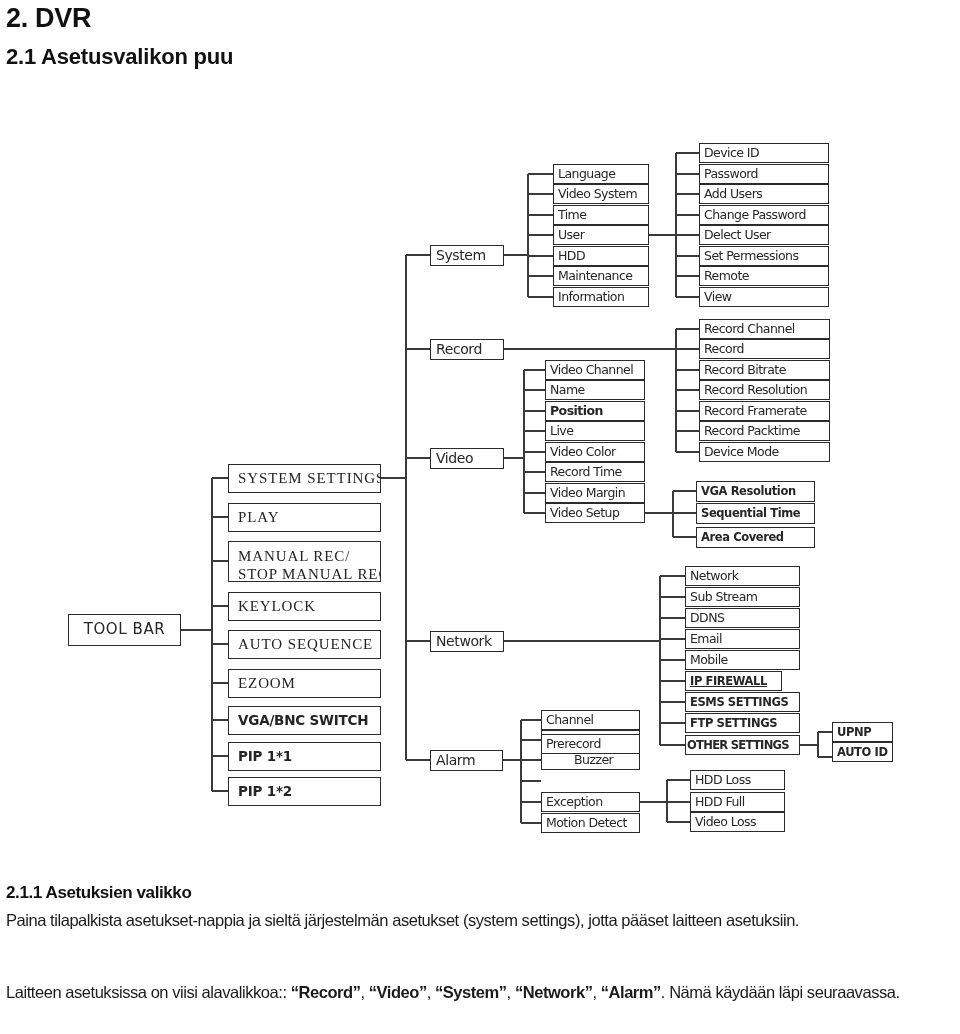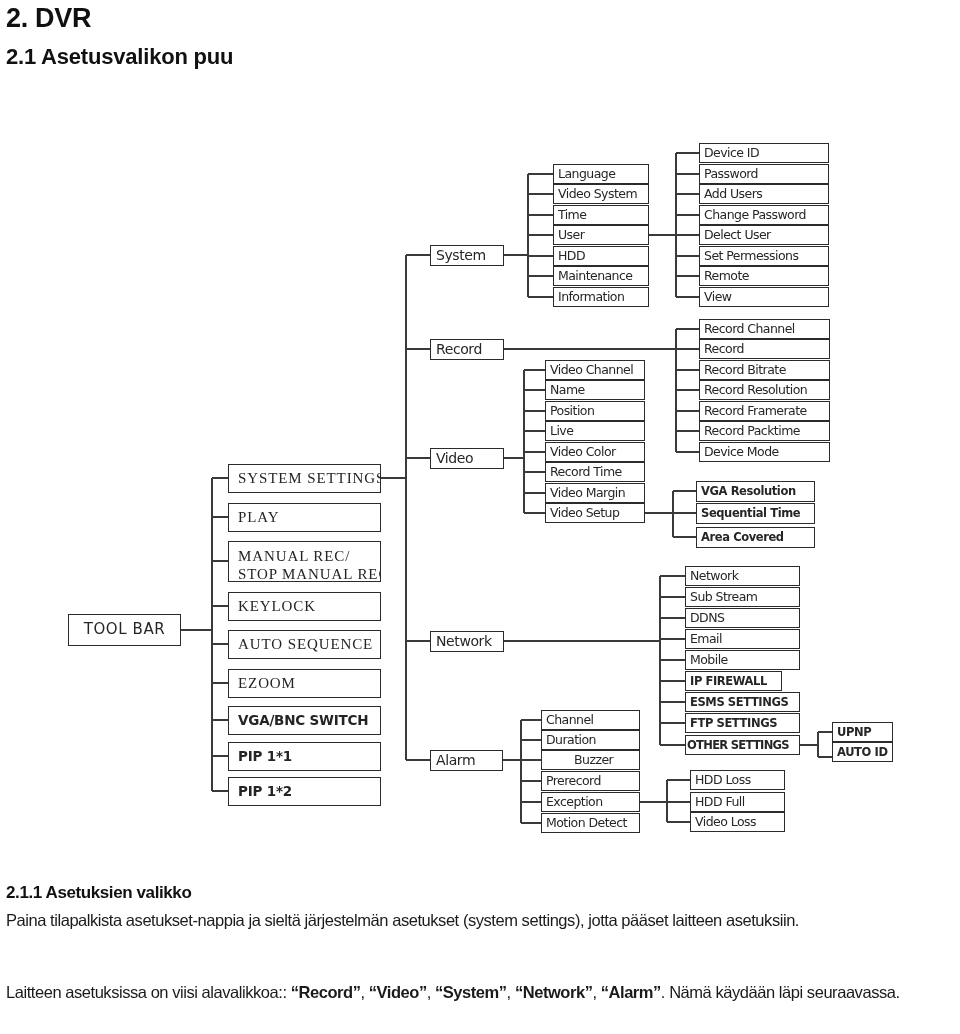--- a/index.html
+++ b/index.html
@@ -361,21 +361,21 @@
   <div class="node s" style="left:699px; top:322px; width:131px; height:20px;">
     <span>Device Mode</span>
   </div>
 
   <div class="node s" style="left:545px; top:240px; width:100px; height:20px;">
     <span>Video Channel</span>
   </div>
   <div class="node s" style="left:545px; top:260px; width:100px; height:20px;">
     <span>Name</span>
   </div>
-  <div class="node s" style="left:545px; top:281px; width:100px; height:20px;">
+  <div class="node s" style="left:545px; top:281px; width:100px; height:20px;font-weight:bold;">
     <span>Position</span>
   </div>
   <div class="node s" style="left:545px; top:301px; width:100px; height:20px;">
     <span>Live</span>
   </div>
   <div class="node s" style="left:545px; top:322px; width:100px; height:20px;">
     <span>Video Color</span>
   </div>
   <div class="node s" style="left:545px; top:342px; width:100px; height:20px;">
     <span>Record Time</span>
@@ -405,21 +405,21 @@
   </div>
   <div class="node s" style="left:685px; top:488px; width:115px; height:20px;">
     <span>DDNS</span>
   </div>
   <div class="node s" style="left:685px; top:509px; width:115px; height:20px;">
     <span>Email</span>
   </div>
   <div class="node s" style="left:685px; top:530px; width:115px; height:20px;">
     <span>Mobile</span>
   </div>
-  <div class="node s caps" style="left:685px; top:551px; width:97px; height:20px;">
+  <div class="node s caps" style="left:685px; top:551px; width:97px; height:20px;text-decoration:underline;">
     <span>IP FIREWALL</span>
   </div>
   <div class="node s caps" style="left:685px; top:572px; width:115px; height:20px;">
     <span>ESMS SETTINGS</span>
   </div>
   <div class="node s caps" style="left:685px; top:593px; width:115px; height:20px;">
     <span>FTP SETTINGS</span>
   </div>
   <div class="node s caps" style="left:685px; top:615px; width:115px; height:20px; padding-left:1px; letter-spacing:-0.7px;">
     <span>OTHER SETTINGS</span>
@@ -434,21 +434,21 @@
 
   <div class="node s" style="left:541px; top:590px; width:99px; height:20px;">
     <span>Channel</span>
   </div>
   <div class="node s" style="left:541px; top:610px; width:99px; height:20px;">
     <span>Duration</span>
   </div>
   <div class="node s" style="left:541px; top:630px; width:99px; height:20px;padding-left:32px;">
     <span>Buzzer</span>
   </div>
-  <div class="node s" style="left:541px; top:651px; width:99px; height:20px;">
+  <div class="node s" style="left:541px; top:614px; width:99px; height:20px;">
     <span>Prerecord</span>
   </div>
   <div class="node s" style="left:541px; top:672px; width:99px; height:20px;">
     <span>Exception</span>
   </div>
   <div class="node s" style="left:541px; top:693px; width:99px; height:20px;">
     <span>Motion Detect</span>
   </div>
 
   <div class="node s" style="left:690px; top:650px; width:95px; height:20px;">

